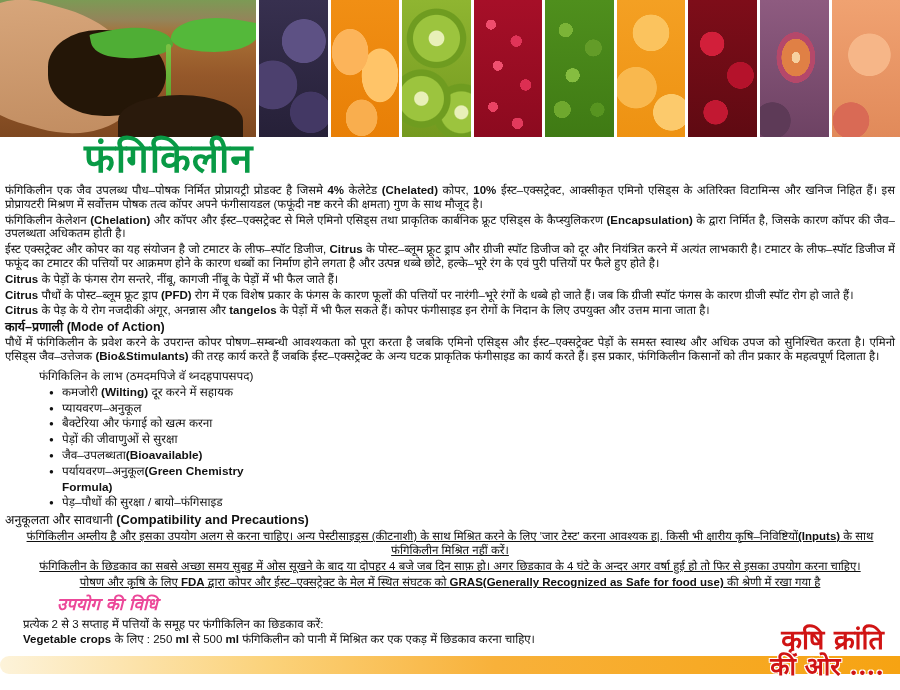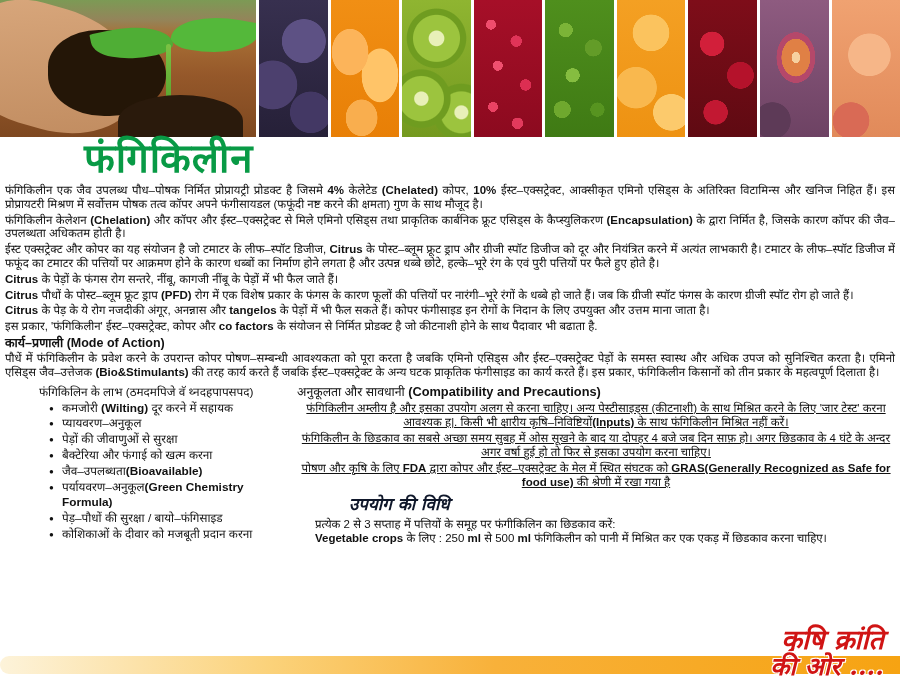--- a/index.html
+++ b/index.html
@@ -71,41 +71,41 @@
   .title{position:absolute;top:138px;left:84px;font-size:40px;line-height:1;
     font-weight:bold;color:#089a45;letter-spacing:1px;}
 
   
   .content{position:absolute;top:184px;left:5px;width:890px;}
   .para{font-size:11.5px;line-height:1.2;text-align:justify;margin:0 0 2px 0;}
   .bseg{font-weight:bold;}
   .mode-heading{font-size:12.5px;font-weight:bold;text-align:left;margin:1px 0 1px 0;}
 
   
-  .columns{display:flex;margin-top:3px;}
+  .columns{display:flex;margin-top:3px;flex-direction:column;}
   .left-col{width:292px;flex:none;}
   .benefits-heading{font-size:11.8px;margin:0 0 2px 34px;}
   .benefits{list-style:none;margin:0;padding:0 0 0 44px;}
   .benefits li{font-size:11.8px;line-height:1.34;position:relative;padding-left:13px;}
   .benefits li::before{content:"●";position:absolute;left:0;top:0;font-size:8px;line-height:16px;}
   .right-col{flex:1;}
   .compat-heading{font-size:12.3px;margin-bottom:1px;}
   .compat-heading .bseg{font-size:12.8px;}
   .compat-para{font-size:11.5px;line-height:1.22;text-align:center;margin:0 4px 2px 4px;text-decoration:underline;}
-  .usage-heading{color:#0f172a;font-weight:bold;font-style:italic;font-size:17px;
+  .usage-heading{color:#ec4899;font-weight:bold;font-style:italic;font-size:17px;
     font-family:"DejaVu Serif",serif;margin:3px 0 2px 52px;}
   .usage-intro{font-size:11.5px;margin-left:18px;line-height:1.25;}
   .usage-line{font-size:11.5px;margin-left:18px;line-height:1.3;}
 
   
   .band{position:absolute;left:0;top:656px;width:900px;height:18px;
     background:linear-gradient(90deg,#fdf3da 0%,#fbd27a 30%,#f8b13a 55%,#f6a312 100%);
     border-radius:9px 0 0 9px;}
   .tagline{position:absolute;right:16px;top:626px;text-align:right;color:#d01414;
-    font-weight:bold;font-style:italic;font-family:"DejaVu Serif",serif;
+    font-weight:bold;font-family:"DejaVu Serif",serif;
     text-shadow:1px 1px 0 #fff,-1px -1px 0 #fff,1px -1px 0 #fff,-1px 1px 0 #fff;}
   .tag1{font-size:27px;line-height:1.05;}
   .tag2{font-size:25px;line-height:1.05;}
 </style>
 </head>
 <body>
 
 <div class="banner">
   <div class="photo-main">
     <div class="hand"></div>
@@ -128,36 +128,34 @@
 
 <div class="title">फंगिकिलीन</div>
 
 <div class="content">
   <p class="para"><span>फंगिकिलीन एक जैव उपलब्ध पौध–पोषक निर्मित प्रोप्रायट्री प्रोडक्ट है जिसमे </span><span class="bseg">4%</span><span> केलेटेड </span><span class="bseg">(Chelated)</span><span> कोपर, </span><span class="bseg">10%</span><span> ईस्ट–एक्सट्रेक्ट, आक्सीकृत एमिनो एसिड्स के अतिरिक्त विटामिन्स और खनिज निहित हैं। इस प्रोप्रायटरी मिश्रण में सर्वोत्तम पोषक तत्व कॉपर अपने फंगीसायडल (फफूंदी नष्ट करने की क्षमता) गुण के साथ मौजूद है।</span></p>
   <p class="para"><span>फंगिकिलीन केलेशन </span><span class="bseg">(Chelation)</span><span> और कॉपर और ईस्ट–एक्सट्रेक्ट से मिले एमिनो एसिड्स तथा प्राकृतिक कार्बनिक फ्रूट एसिड्स के कैप्स्युलिकरण </span><span class="bseg">(Encapsulation)</span><span> के द्वारा निर्मित है, जिसके कारण कॉपर की जैव–उपलब्धता अधिकतम होती है।</span></p>
   <p class="para"><span>ईस्ट एक्सट्रेक्ट और कोपर का यह संयोजन है जो  टमाटर के लीफ–स्पॉट डिजीज, </span><span class="bseg">Citrus</span><span> के पोस्ट–ब्लूम फ्रूट ड्राप और ग्रीजी स्पॉट डिजीज को दूर और नियंत्रित करने में अत्यंत लाभकारी है। टमाटर के लीफ–स्पॉट डिजीज में फफूंद का टमाटर की पत्तियों पर आक्रमण होने के कारण धब्बों का निर्माण होने लगता है और उत्पन्न धब्बे छोटे, हल्के–भूरे रंग के एवं पुरी पत्तियों पर फैले हुए होते है।</span></p>
   <p class="para"><span class="bseg">Citrus</span><span> के पेड़ों के फंगस रोग सन्तरे, नींबू, कागजी नींबू के पेड़ों में भी फैल जाते हैं।</span></p>
   <p class="para"><span class="bseg">Citrus</span><span> पौधों के पोस्ट–ब्लूम फ्रूट ड्राप </span><span class="bseg">(PFD)</span><span> रोग में एक विशेष प्रकार के फंगस के कारण फूलों की पत्तियों पर नारंगी–भूरे रंगों के धब्बे हो जाते हैं। जब कि ग्रीजी स्पॉट फंगस के कारण ग्रीजी स्पॉट रोग हो जाते हैं।</span></p>
   <p class="para"><span class="bseg">Citrus</span><span> के पेड़ के ये रोग नजदीकी अंगूर, अनन्नास और </span><span class="bseg">tangelos</span><span> के पेड़ों में भी फैल सकते हैं। कोपर फंगीसाइड इन रोगों के निदान के लिए उपयुक्त और उत्तम माना जाता है।</span></p>
-  <p class="para"><span>इस प्रकार, 'फंगिकिलीन'  ईस्ट–एक्सट्रेक्ट, कोपर और </span><span class="bseg">co factors</span><span> के संयोजन से निर्मित प्रोडक्ट है जो कीटनाशी होने के साथ पैदावार भी बढाता है.</span></p>
   <p class="para mode-heading"><span>कार्य–प्रणाली </span><span class="bseg">(Mode of Action)</span></p>
   <p class="para"><span>पौधें में फंगिकिलीन के प्रवेश करने के उपरान्त कोपर पोषण–सम्बन्धी आवश्यकता को पूरा करता है जबकि एमिनो एसिड्स और ईस्ट–एक्सट्रेक्ट पेड़ों के समस्त स्वास्थ और अधिक उपज को सुनिश्चित करता है। एमिनो एसिड्स जैव–उत्तेजक </span><span class="bseg">(Bio&amp;Stimulants)</span><span> की तरह कार्य करते हैं जबकि ईस्ट–एक्सट्रेक्ट के अन्य घटक प्राकृतिक फंगीसाइड का कार्य करते हैं। इस प्रकार, फंगिकिलीन किसानों को तीन प्रकार के महत्वपूर्ण दिलाता है।</span></p>
 
   <div class="columns">
     <div class="left-col">
       <div class="benefits-heading">फंगिकिलिन के लाभ (ठमदमपिजे वॅ थ्नदहपापसपद)</div>
       <ul class="benefits">
         <li><span>कमजोरी </span><span class="bseg">(Wilting)</span><span> दूर करने में सहायक</span></li>
         <li><span>प्यायवरण–अनुकूल</span></li>
+        <li><span>बैक्टेरिया और फंगाई को खत्म करना</span></li>
         <li><span>पेड़ों की जीवाणुओं से  सुरक्षा</span></li>
-        <li><span>बैक्टेरिया और फंगाई को खत्म करना</span></li>
         <li><span>जैव–उपलब्धता</span><span class="bseg">(Bioavailable)</span></li>
         <li><span>पर्यायवरण–अनुकूल</span><span class="bseg">(Green Chemistry Formula)</span></li>
         <li><span>पेड़–पौधों की सुरक्षा / बायो–फंगिसाइड</span></li>
-        <li><span>कोशिकाओं के दीवार को मजबूती प्रदान करना</span></li>
       </ul>
     </div>
     <div class="right-col">
       <div class="compat-heading"><span>अनुकूलता और सावधानी </span><span class="bseg">(Compatibility and Precautions)</span></div>
       <p class="compat-para"><span>फंगिकिलीन अम्लीय है और इसका उपयोग अलग से करना चाहिए। अन्य पेस्टीसाइड्स (कीटनाशी) के साथ मिश्रित करने के लिए 'जार टेस्ट' करना आवश्यक ह|. किसी भी क्षारीय कृषि–निविष्टियों</span><span class="bseg">(Inputs)</span><span> के साथ फंगिकिलीन मिश्रित नहीं करें।</span></p>
       <p class="compat-para"><span>फंगिकिलीन के छिडकाव का सबसे अच्छा समय सुबह में ओस सूखने के बाद या दोपहर 4 बजे जब दिन साफ़ हो। अगर छिडकाव के 4 घंटे के अन्दर अगर वर्षा हुई हो तो फिर से इसका उपयोग करना चाहिए।</span></p>
       <p class="compat-para"><span>पोषण और कृषि के लिए </span><span class="bseg">FDA</span><span> द्वारा कोपर और ईस्ट–एक्सट्रेक्ट के मेल में स्थित संघटक को </span><span class="bseg">GRAS(Generally Recognized as Safe for food use)</span><span> की श्रेणी में रखा गया है</span></p>
       <div class="usage-heading">उपयोग की विधि</div>
       <div class="usage-intro">प्रत्येक 2 से 3 सप्ताह में पत्तियों के समूह पर फंगीकिलिन का छिडकाव करें:</div>
       <div class="usage-line"><span class="bseg">Vegetable crops</span><span> के लिए : 250 </span><span class="bseg">ml</span><span> से 500 </span><span class="bseg">ml</span><span>  फंगिकिलीन को  पानी में मिश्रित कर एक एकड़ में छिडकाव करना चाहिए।</span></div>

